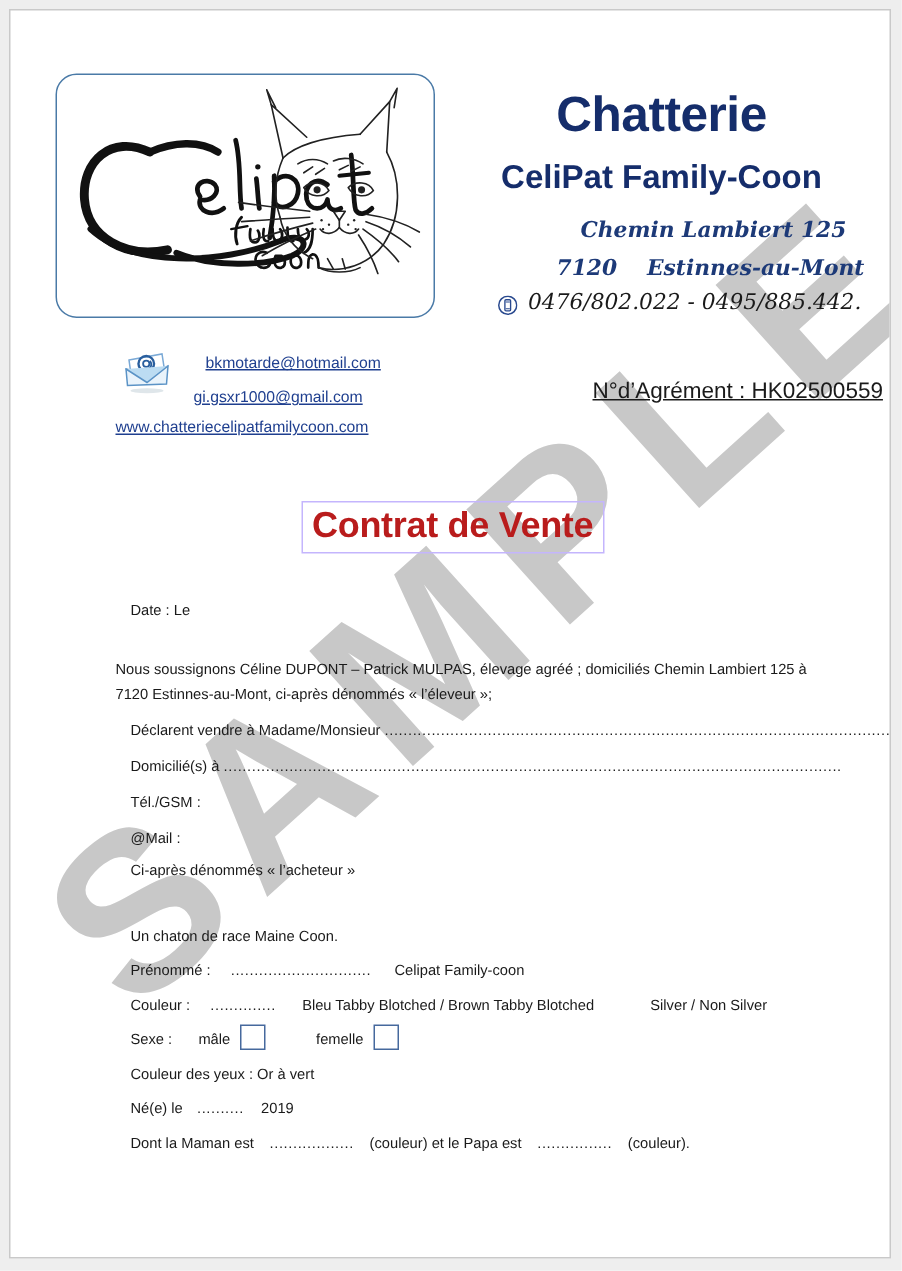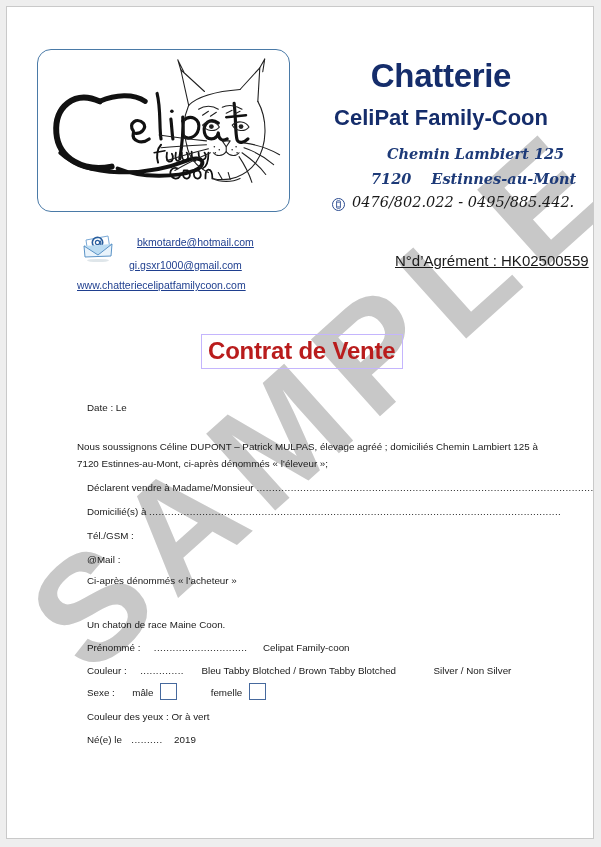--- a/index.html
+++ b/index.html
@@ -394,15 +394,26 @@
     <div class="body-line" style="top:702px;">Couleur des yeux :   Or à vert</div>
 
     <div class="body-line" style="top:725px;">
       <span>Né(e) le</span>
       <span class="sp" style="width:4px;"></span>
       <span class="dots">..........</span>
       <span class="sp" style="width:6px;"></span>
       <span>2019</span>
     </div>
 
+    <div class="body-line" style="top:748px;">
+      <span>Dont la Maman est</span>
+      <span class="sp" style="width:5px;"></span>
+      <span class="dots">..................</span>
+      <span class="sp" style="width:5px;"></span>
+      <span>(couleur) et le Papa est</span>
+      <span class="sp" style="width:5px;"></span>
+      <span class="dots">................</span>
+      <span class="sp" style="width:5px;"></span>
+      <span>(couleur).</span>
+    </div>
 
   </div>
 </div>
 
 </body></html>

